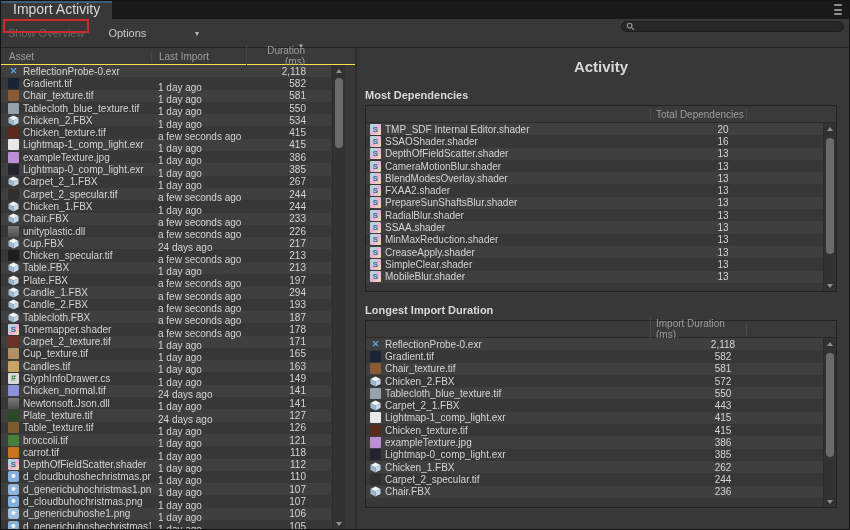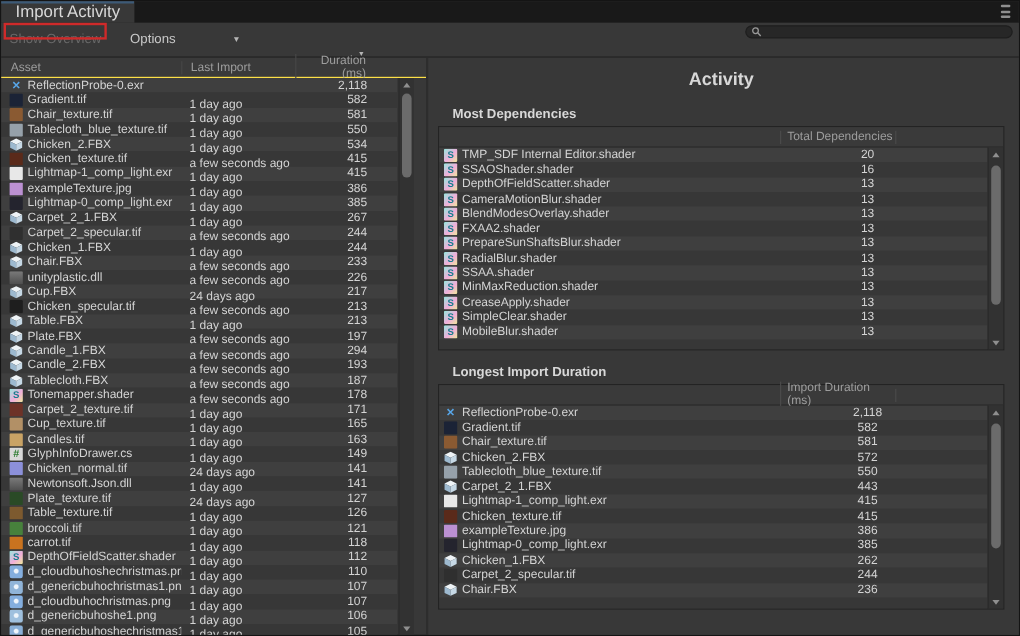--- a/index.html
+++ b/index.html
@@ -57,21 +57,21 @@
   .sb-up,.sb-down{position:absolute;left:0;right:0;height:11px;display:flex;align-items:center;justify-content:center;}
   .sb-up{top:0;}
   .sb-down{bottom:0;}
   .sb-up::after{content:"";border-left:3px solid transparent;border-right:3px solid transparent;border-bottom:4px solid #8f8f8f;}
   .sb-down::after{content:"";border-left:3px solid transparent;border-right:3px solid transparent;border-top:4px solid #8f8f8f;}
   .sb-thumb{position:absolute;left:2px;right:2px;background:#6b6b6b;border-radius:4px;}
 
   
   .right{flex:1;min-width:0;padding:8px 12px 0 8px;background:#383838;display:flex;flex-direction:column;}
   .ov-title{text-align:center;font-size:15px;font-weight:bold;color:#d8d8d8;margin:2px 0 14px;}
-  .sec-label{font-size:11px;font-weight:bold;color:#d8d8d8;margin:0 12px 4px;}
+  .sec-label{font-size:11px;font-weight:bold;color:#d8d8d8;margin:0 0 4px;}
   .sec-label.second{margin-top:12px;}
   .rt{border:1px solid #232323;display:flex;flex-direction:column;flex:none;}
   .rt-1{height:187px;}
   .rt-2{height:188px;}
   .rt-head{height:17px;background:#3a3a3a;border-bottom:1px solid #2a2a2a;display:flex;align-items:center;color:#9d9d9d;font-size:10px;flex:none;}
   .rh-name{flex:1;padding-left:6px;margin-top:36px;}
   .rh-val{width:96px;border-left:1px solid #4a4a4a;padding-left:5px;}
   .rh-tail{width:90px;border-left:1px solid #4a4a4a;height:11px;}
   .rt-bodywrap{flex:1;position:relative;min-height:0;}
   .rt-body{position:absolute;left:0;top:0;bottom:0;right:13px;overflow:hidden;}

